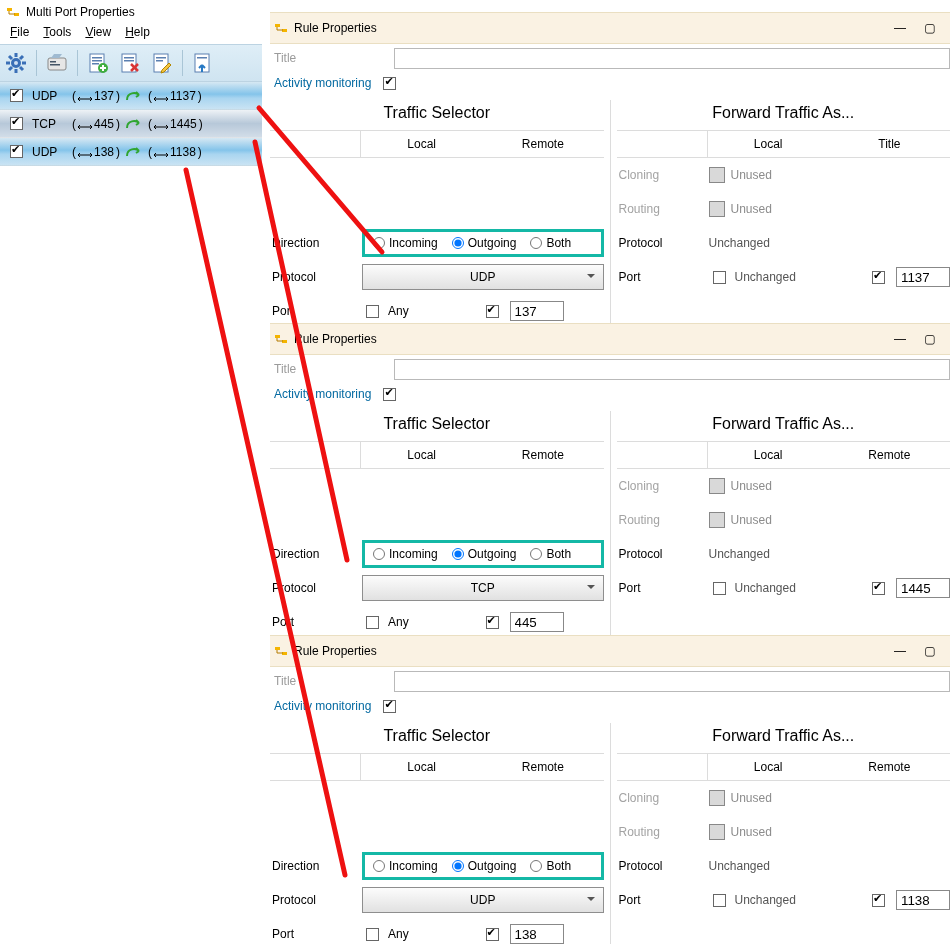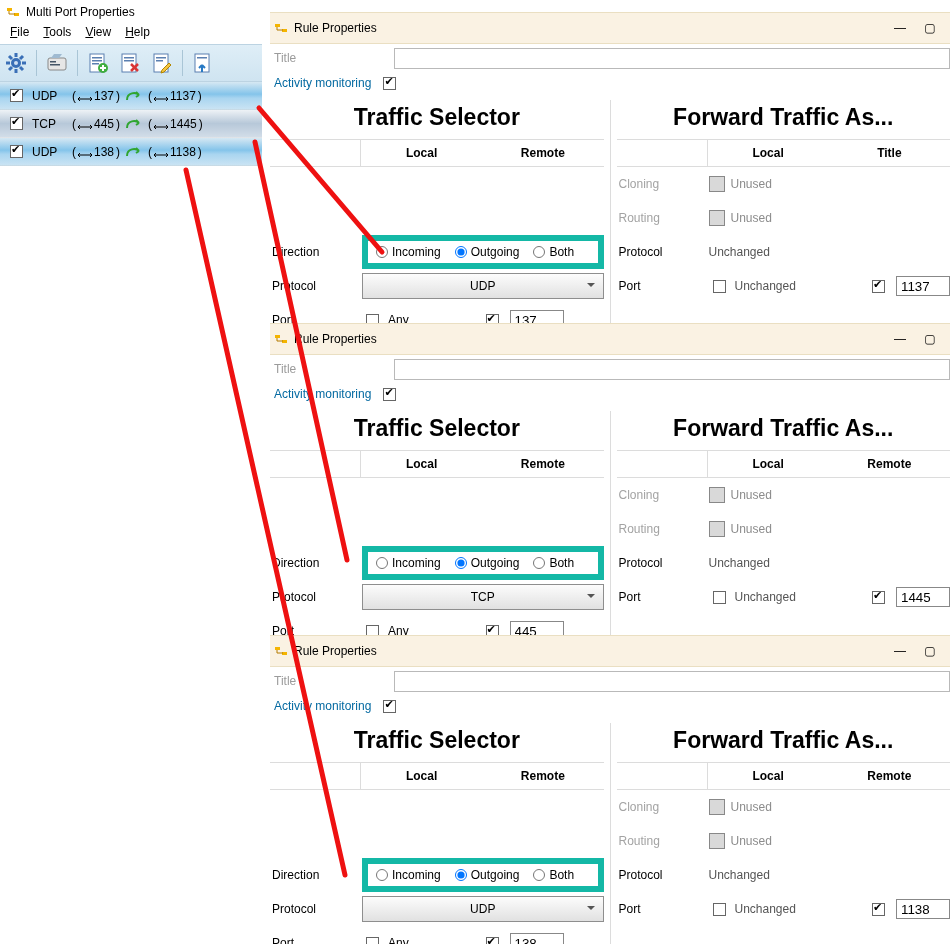--- a/index.html
+++ b/index.html
@@ -53,29 +53,29 @@
   .winbtns div{width:12px;height:12px;display:flex;align-items:center;justify-content:center;font-size:12px;}
   .rp .row-title{display:flex;align-items:center;height:28px;padding-left:4px;}
   .rp .row-title .lbl{width:120px;color:var(--grey-label);font-size:12px;}
   .rp .row-title input{flex:1;height:19px;border:1px solid var(--border);padding:0 4px;}
   .rp .row-am{display:flex;align-items:center;height:22px;padding-left:4px;gap:8px;}
   .rp .row-am .lbl{color:#0369a1;}
 
   .cols{display:flex;margin-top:6px;}
   .col{flex:1;min-width:0;}
   .col+.col{border-left:1px solid #dcdcdc;margin-left:6px;padding-left:6px;}
-  .col h2{font-weight:700;font-size:23px;text-align:center;margin:4px 0 8px 0;}
+  .col h2{font-weight:400;font-size:16px;text-align:center;margin:4px 0 8px 0;}
   .hdr-line{height:26px;display:flex;align-items:center;border-bottom:1px solid #dcdcdc;border-top:1px solid #dcdcdc;}
   .hdr-line .spacer{width:90px;border-right:1px solid #dcdcdc;height:100%;}
-  .hdr-line .cell{flex:1;text-align:center;font-weight:700;font-size:12px;}
+  .hdr-line .cell{flex:1;text-align:center;font-weight:400;font-size:12px;}
 
   .frow{display:flex;align-items:center;height:34px;}
   .frow .flabel{width:90px;padding-left:2px;color:#000;}
   .frow .flabel.dim{color:var(--grey-text);}
-  .radio-box{flex:1;height:22px;border:6px solid #14b8a6;display:flex;align-items:center;gap:14px;padding:0 8px;}
+  .radio-box{flex:1;height:22px;border:3px solid #14b8a6;display:flex;align-items:center;gap:14px;padding:0 8px;}
   .rad{display:inline-flex;align-items:center;gap:4px;}
   input[type=radio]{margin:0;width:12px;height:12px;}
   .sel{flex:1;height:24px;border:1px solid #8e8e8e;background:linear-gradient(var(--btn-grad1),var(--btn-grad2));display:flex;align-items:center;justify-content:center;position:relative;}
   .sel:after{content:"";position:absolute;right:8px;top:9px;border:4px solid transparent;border-top-color:#555;}
   .portinput{width:44px;height:18px;border:1px solid #888;text-align:left;padding:0 4px;}
   .smalllbl{color:#555;}
   .unused-box{width:14px;height:14px;border:1px solid #888;background:#d9d9d9;display:inline-block;margin-right:6px;}
   .unused{color:#8c8c8c;display:inline-flex;align-items:center;}
 
   

